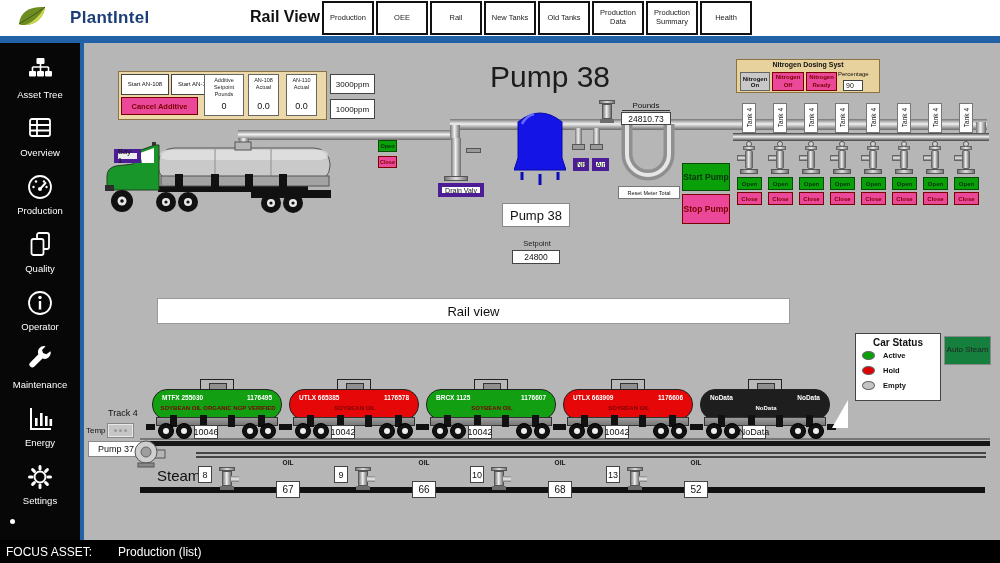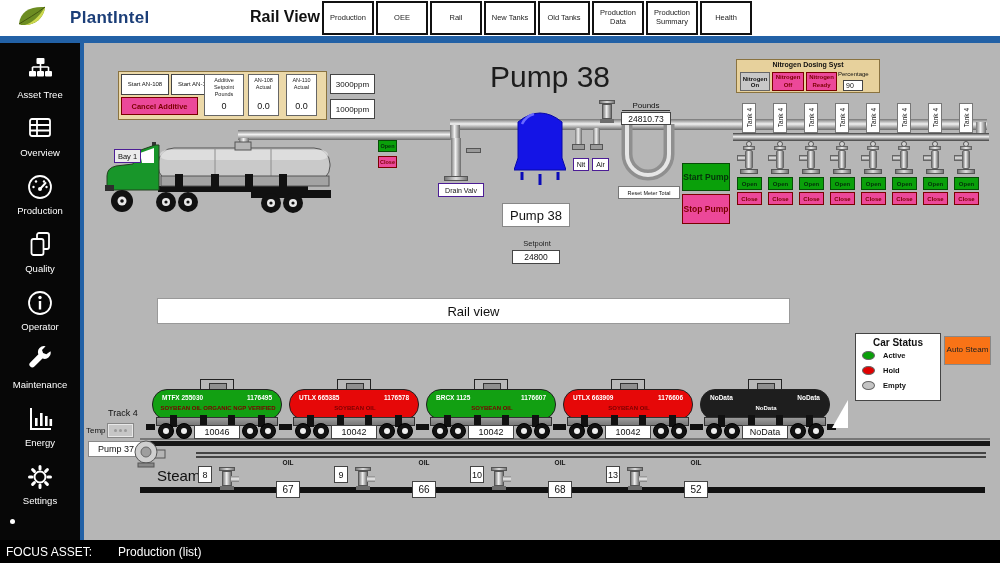--- a/index.html
+++ b/index.html
@@ -52,37 +52,37 @@
   .car-dome:after{content:"";position:absolute;left:8px;top:3px;width:16px;height:5px;background:#8f8f8f;border:1px solid #333;}
   .car-body{position:absolute;left:0;top:10px;width:130px;height:31px;border-radius:15px;border:1px solid #222;}
   .car-id{position:absolute;left:9px;top:4px;font-size:6.5px;font-weight:bold;}
   .car-ref{position:absolute;right:9px;top:4px;font-size:6.5px;font-weight:bold;}
   .car-prod{position:absolute;left:0;top:15px;width:130px;text-align:center;font-size:6px;font-weight:bold;}
   .car-chassis{position:absolute;left:4px;top:38px;width:122px;height:9px;background:linear-gradient(180deg,#9c9c9c,#787878);border:1px solid #333;}
   .car-tab{position:absolute;top:36px;width:7px;height:12px;background:#111;}
   .wheel{position:absolute;top:44px;width:16px;height:16px;border-radius:50%;background:#111;border:1px solid #000;}
   .wheel:after{content:"";position:absolute;left:4px;top:4px;width:6px;height:6px;border-radius:50%;background:#eee;}
   .coupler{position:absolute;top:45px;width:9px;height:6px;background:#111;}
-  .car-weight{position:absolute;left:42px;top:46px;width:46px;height:14px;font-size:9px;}
+  .car-weight{position:absolute;left:42px;top:46px;width:24px;height:14px;font-size:9px;}
   
   #legend{left:855px;top:333px;width:86px;height:68px;background:#fff;border:1px solid #444;padding:3px 6px;}
   .leg-row{display:flex;align-items:center;gap:8px;height:15px;}
   .leg-dot{width:13px;height:9px;border-radius:50%;border:1px solid #666;}
   .leg-lab{font-size:7.5px;font-weight:bold;color:#111;}
   
   .seg{position:relative;width:131px;height:30px;}
   .seg-num{position:absolute;left:2px;top:5px;width:14px;height:17px;font-size:9px;}
   .svalve{position:absolute;left:19px;top:6px;width:26px;height:24px;}
   .sv-top{position:absolute;left:4px;top:0;width:16px;height:4px;background:linear-gradient(90deg,#777,#ddd,#777);border:1px solid #555;}
   .sv-body{position:absolute;left:7px;top:4px;width:10px;height:15px;background:linear-gradient(90deg,#7a7a7a,#f0f0f0 45%,#707070);border:1px solid #555;}
   .sv-out{position:absolute;left:16px;top:9px;width:8px;height:6px;background:linear-gradient(180deg,#888,#eee,#777);}
   .sv-base{position:absolute;left:5px;top:19px;width:14px;height:4px;background:#6d6d6d;}
   .seg-oil-l{position:absolute;left:80px;top:-2px;width:24px;text-align:center;font-size:6.5px;font-weight:bold;color:#111;}
   .seg-oil-v{position:absolute;left:80px;top:20px;width:24px;height:17px;font-size:10px;}
-  .small-label{background:#fff;border:1px solid #4c1d95;display:flex;align-items:center;justify-content:center;color:#111;}
+  .small-label{background:#fff;border:4px solid #4c1d95;display:flex;align-items:center;justify-content:center;color:#111;}
 </style>
 </head>
 <body>
 
 <div id="root">
 
   <div class="a" id="header">
     <svg class="a" style="left:16px;top:3px" width="32" height="30" viewBox="0 0 32 30">
       <path d="M3 21C4 8 15 3 29 4 28 15 19 22 9 22 6 22 4 22 3 21Z" fill="#6d8d22"></path>
       <path d="M29 4C28 15 19 22 9 22 16 20 23 14 29 4Z" fill="#cdd94f"></path>
@@ -553,21 +553,21 @@
         <div class="leg-dot" style="background-color: rgb(224, 0, 0);"></div>
         <div class="leg-lab">Hold</div>
       </div>
 
       <div class="leg-row">
         <div class="leg-dot" style="background-color: rgb(196, 196, 196);"></div>
         <div class="leg-lab">Empty</div>
       </div>
 
   </div>
-  <div class="a" style="left:944px;top:336px;width:47px;height:29px;background:#f97316;border:1px solid #888;display:flex;align-items:center;justify-content:center;text-align:center;font-size:8px;color:#222;line-height:1.3;cursor:pointer">Auto Steam</div>
+  <div class="a" style="left:944px;top:336px;width:47px;height:29px;background:#15803d;border:1px solid #888;display:flex;align-items:center;justify-content:center;text-align:center;font-size:8px;color:#222;line-height:1.3;cursor:pointer">Auto Steam</div>
 
   <div class="a" style="left:108px;top:408px;font-size:9px;color:#111;z-index:2">Track 4</div>
   <div class="a" style="left:86px;top:426px;font-size:8px;color:#111;z-index:2">Temp</div>
   <div class="a" style="left:107px;top:423px;width:27px;height:15px;background:#c6c6c6;border:1px solid #888;box-shadow:inset 0 0 0 1px #e8e8e8;display:flex;align-items:center;justify-content:center;gap:2px;cursor:pointer;z-index:2">
     <i style="width:3px;height:3px;border-radius:50%;background:#9a9a9a"></i>
       <i style="width:3px;height:3px;border-radius:50%;background:#9a9a9a"></i>
       <i style="width:3px;height:3px;border-radius:50%;background:#9a9a9a"></i>
   </div>
   <div class="a wbox" style="left:88px;top:441px;width:56px;height:16px;font-size:9px;border-color:#888;z-index:2">Pump 37</div>
   <svg class="a" style="left:133px;top:438px;z-index:2" width="34" height="32" viewBox="0 0 34 32">

